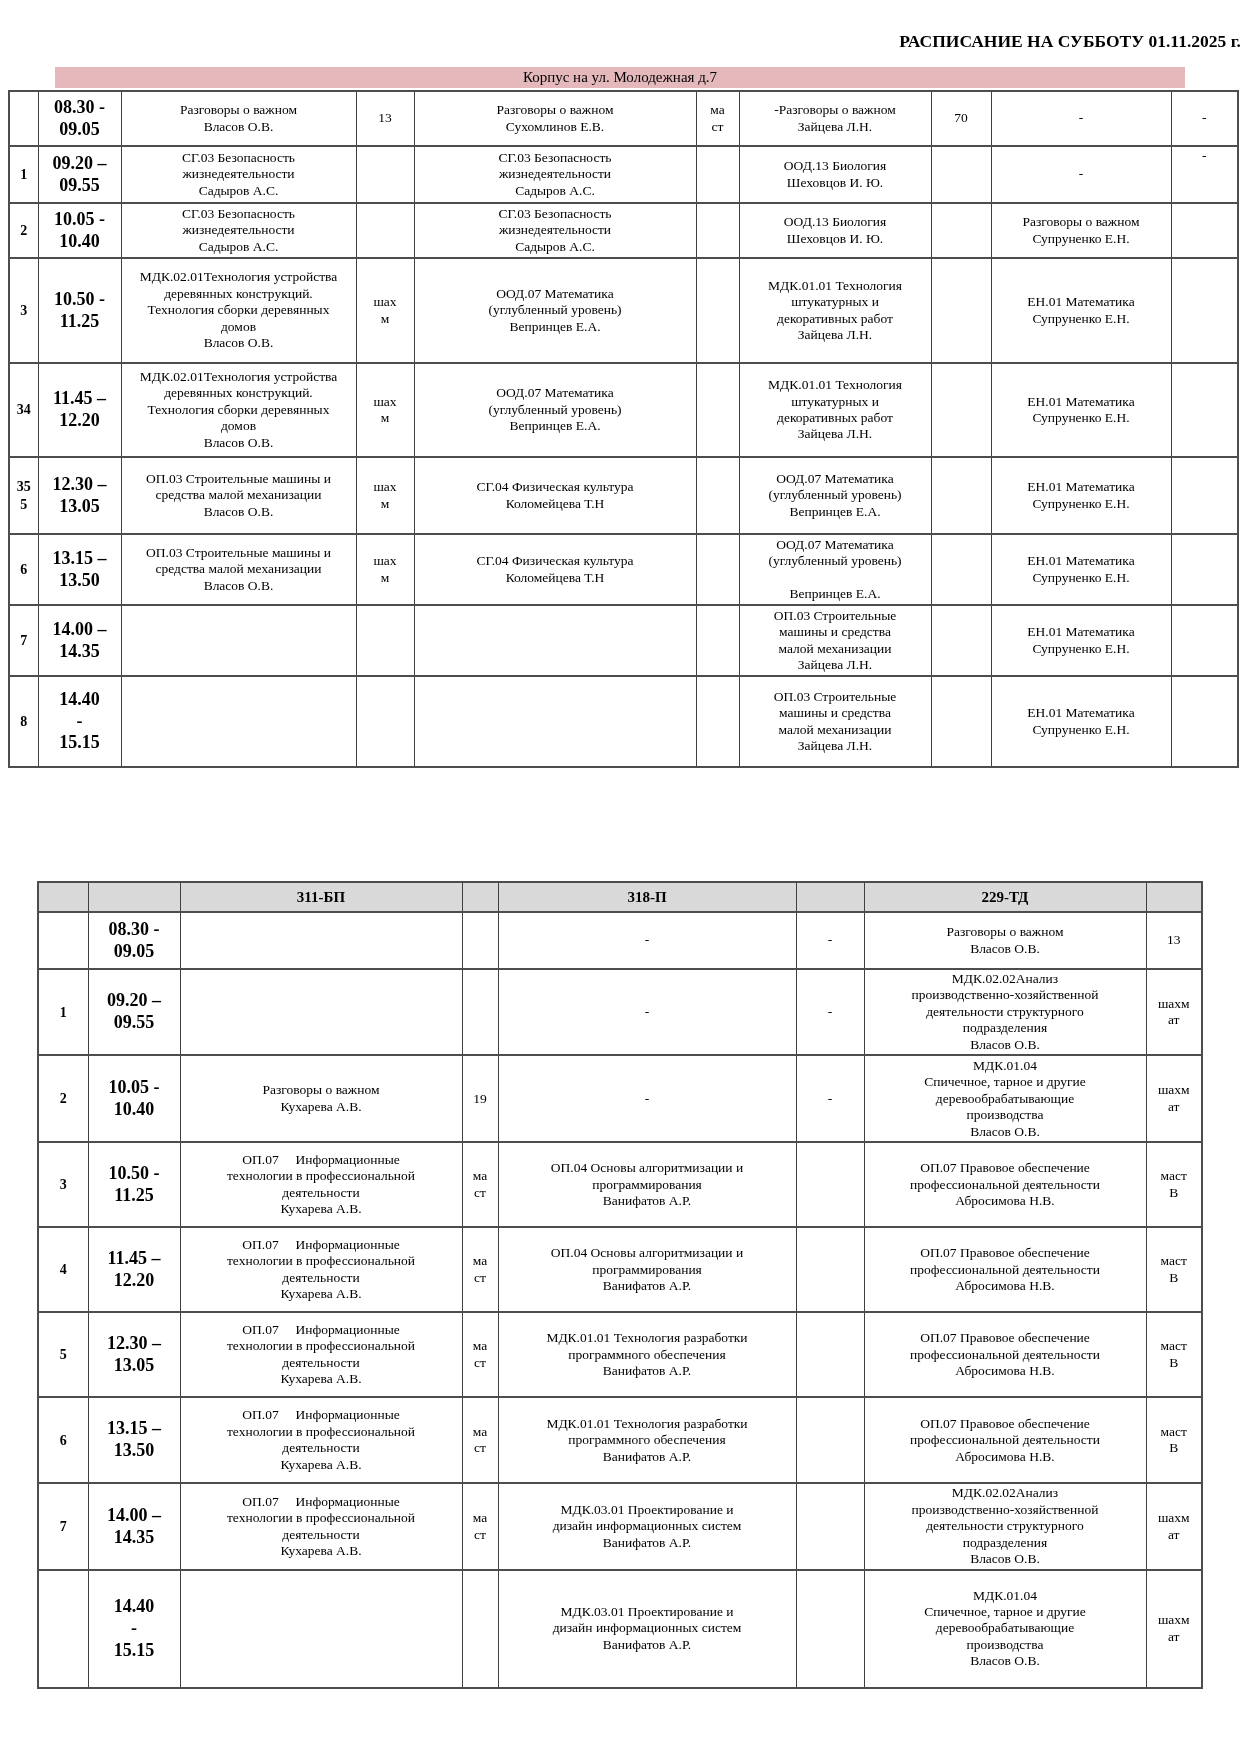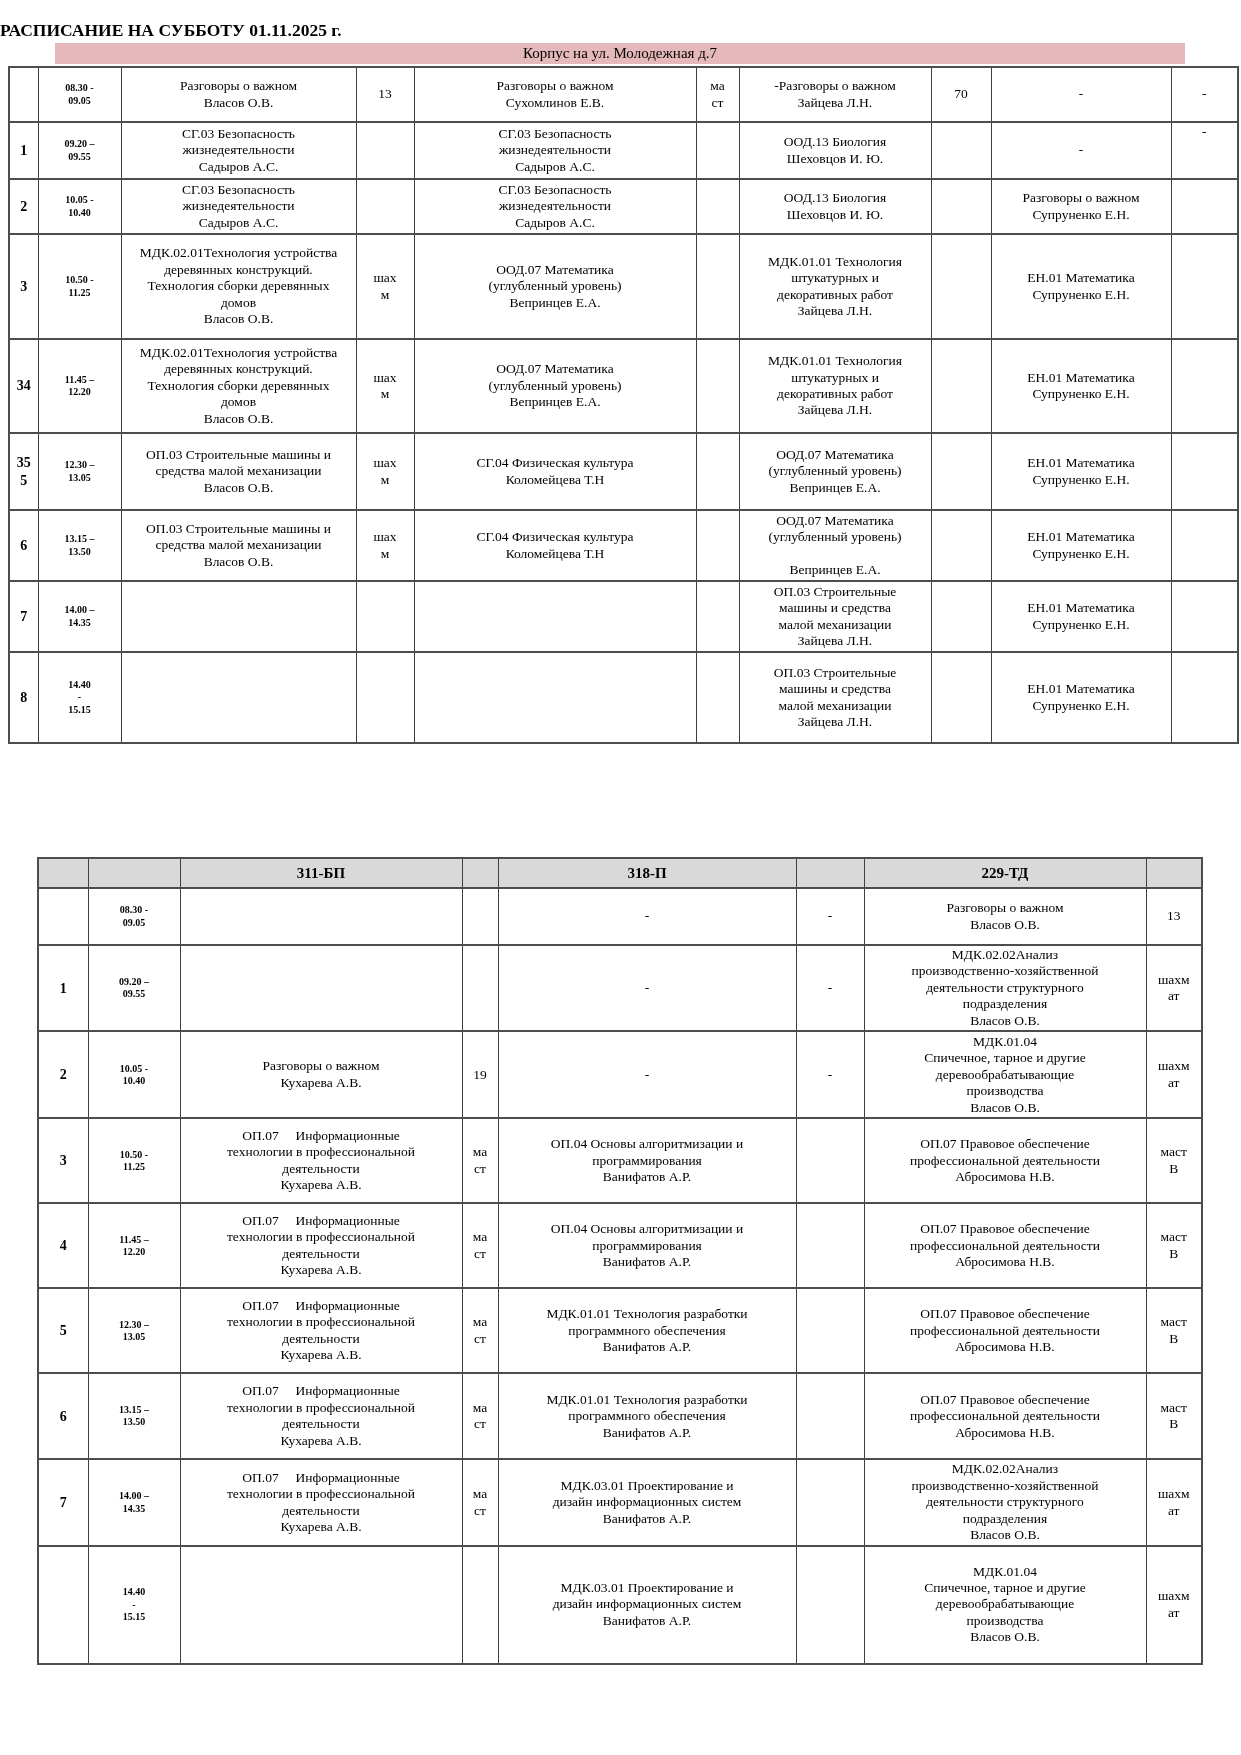--- a/index.html
+++ b/index.html
@@ -1,30 +1,30 @@
 <!DOCTYPE html>
 <html><head>
 <meta charset="utf-8">
 <style>
   html,body{margin:0;padding:0;background:#fff;}
   body{width:1241px;height:1755px;font-family:"Liberation Serif",serif;color:#000;overflow:hidden;}
-  .title{font-weight:bold;font-size:17.5px;text-align:left;padding-top:20px;}
-  .banner{background:#e5b8bb;width:1130px;margin:2px 0 0 55px;height:21px;line-height:21px;text-align:center;font-size:15px;}
+  .title{font-weight:bold;font-size:17.5px;text-align:right;padding-top:31px;}
+  .banner{background:#e5b8bb;width:1130px;margin:15px 0 0 55px;height:21px;line-height:21px;text-align:center;font-size:15px;}
   table{border-collapse:collapse;table-layout:fixed;border:2px solid #4d4d4d;}
   .t1{margin:2px 0 0 8px;width:1229px;}
   .t2{margin:0 12px 0 37px;width:1164px;}
   .gap{height:113px;}
   td{border-left:1px solid #404040;border-right:1px solid #404040;
      border-top:2px solid #4d4d4d;border-bottom:2px solid #4d4d4d;
      text-align:center;vertical-align:middle;font-size:13.5px;line-height:1.22;
      white-space:pre-line;padding:1px 2px;overflow:hidden;}
   .hdr td{background:#d9d9d9;font-weight:bold;font-size:15px;height:23px;}
   .t2 .hdr td{height:26px;}
   .num{font-weight:bold;font-size:14px;}
-  .time{font-weight:bold;font-size:10px;}
+  .time{font-weight:bold;font-size:18px;}
   .top{vertical-align:top;}
 </style>
 </head>
 <body>
 
 <div class="title">РАСПИСАНИЕ НА СУББОТУ 01.11.2025 г.</div>
 <div class="banner">Корпус на ул. Молодежная д.7</div>
 
 <table class="t1">
 <colgroup>

